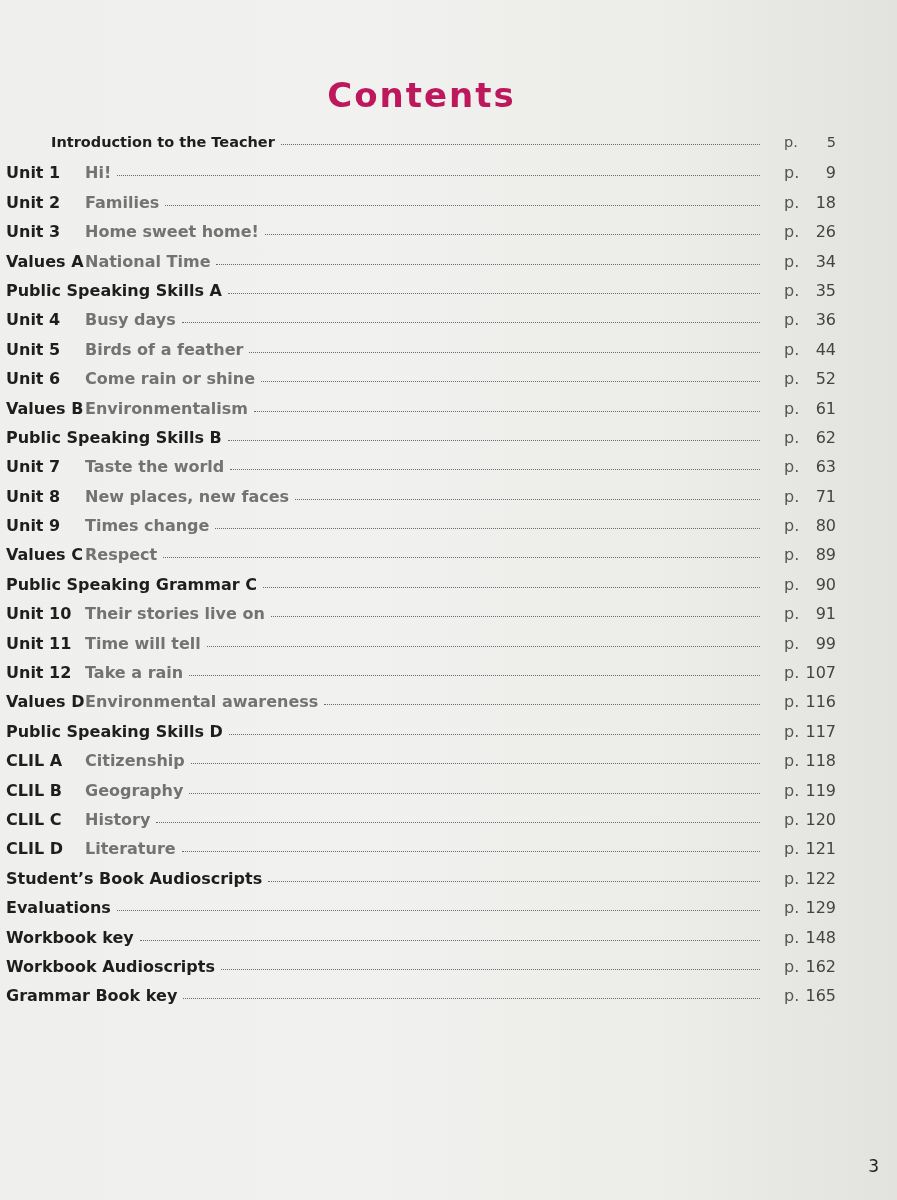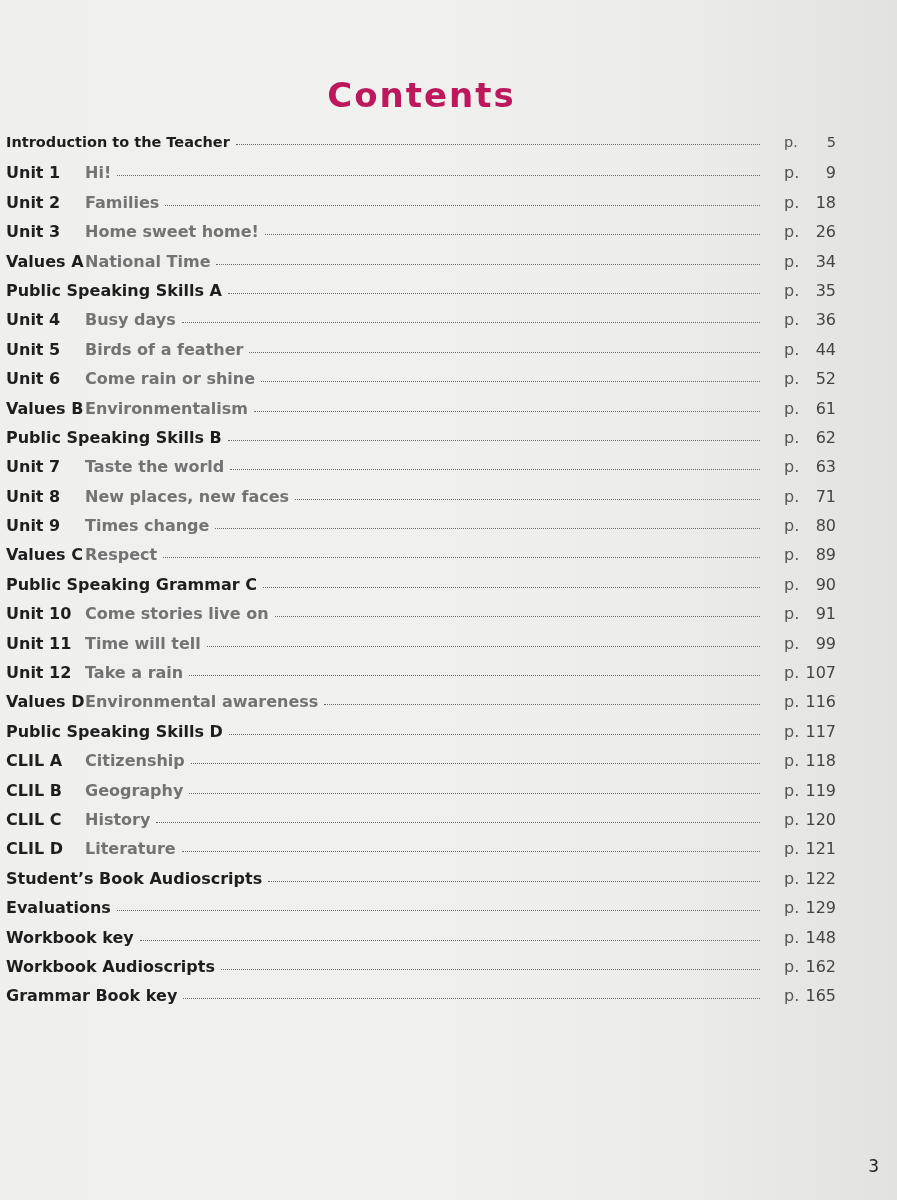--- a/index.html
+++ b/index.html
@@ -35,20 +35,21 @@
   }
   .toc-row {
     display: flex;
     align-items: baseline;
     height: 29.4px;
     font-size: 16px;
     white-space: nowrap;
   }
   .toc-row:first-child {
     font-size: 14.5px;
+    margin-left: 45px;
   }
   .label {
     font-weight: bold;
     color: #1e1e1e;
     flex: 0 0 auto;
   }
   .label.fixed {
     width: 79px;
   }
   .title {
@@ -194,21 +195,21 @@
       <span class="pnum">89</span>
     </div>
   <div class="toc-row">
       <span class="label">Public Speaking Grammar C</span>
       <span class="leader"></span>
       <span class="pref">p.</span>
       <span class="pnum">90</span>
     </div>
   <div class="toc-row">
       <span class="label fixed">Unit 10</span>
-      <span class="title">Come stories live on</span>
+      <span class="title">Their stories live on</span>
       <span class="leader"></span>
       <span class="pref">p.</span>
       <span class="pnum">91</span>
     </div>
   <div class="toc-row">
       <span class="label fixed">Unit 11</span>
       <span class="title">Time will tell</span>
       <span class="leader"></span>
       <span class="pref">p.</span>
       <span class="pnum">99</span>

